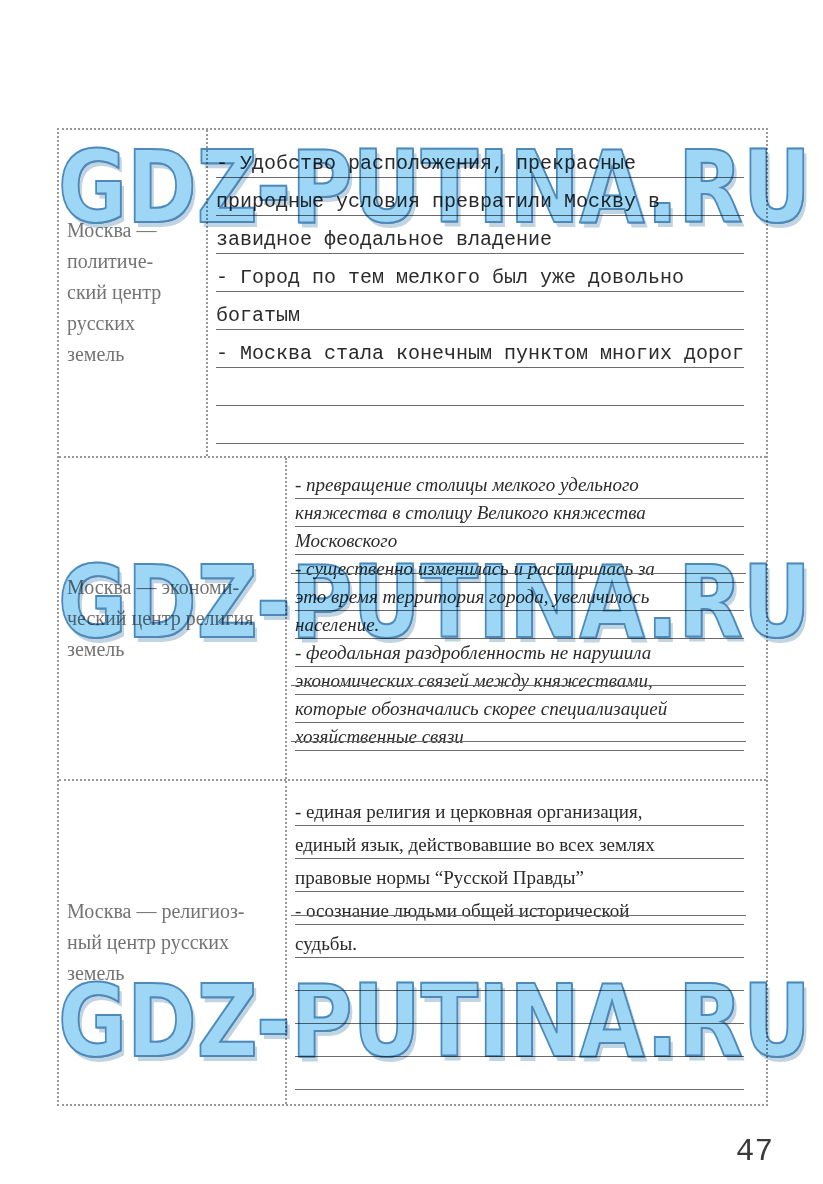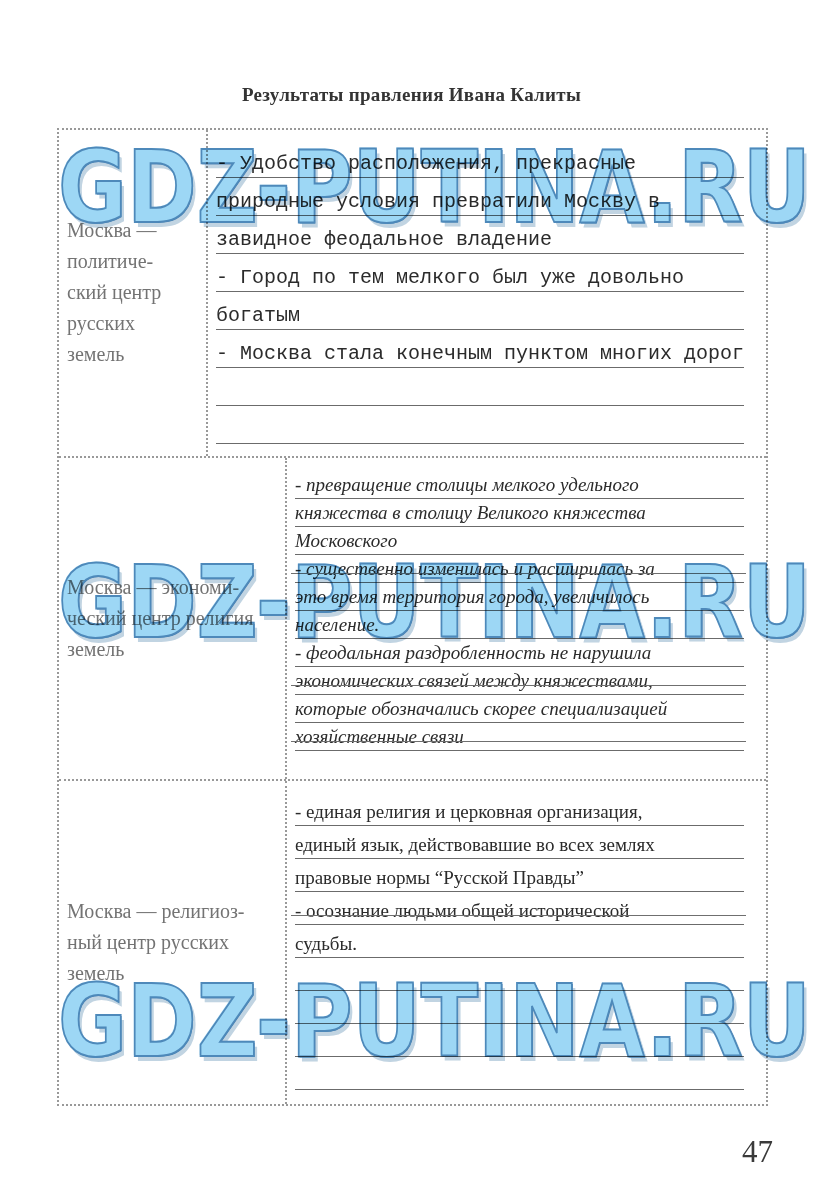--- a/index.html
+++ b/index.html
@@ -80,30 +80,29 @@
     mix-blend-mode:multiply;
     opacity:0.88;
     pointer-events:none;
     z-index:30;
   }
   .wm-0{top:138px;}
   .wm-1{top:553px;}
   .wm-2{top:972px;}
   .page-number{
     position:absolute;top:1134px;right:50px;
-    font-family:Liberation Serif, serif;
+    font-family:Liberation Mono, monospace;
     font-size:31px;color:#3a3a3a;
   }
 </style>
 </head>
 <body>
 
 <div class="page">
 
-  <h1 class="title">Результаты правления Ивана Калиты</h1>
 
   <div class="table">
 
     <div class="row row-0">
       <div class="cell label-cell">Москва — политиче-
 ский центр русских
 земель</div>
       <div class="cell content-cell">
           <div class="line">
             <span class="line-text">- Удобство расположения, прекрасные</span>

